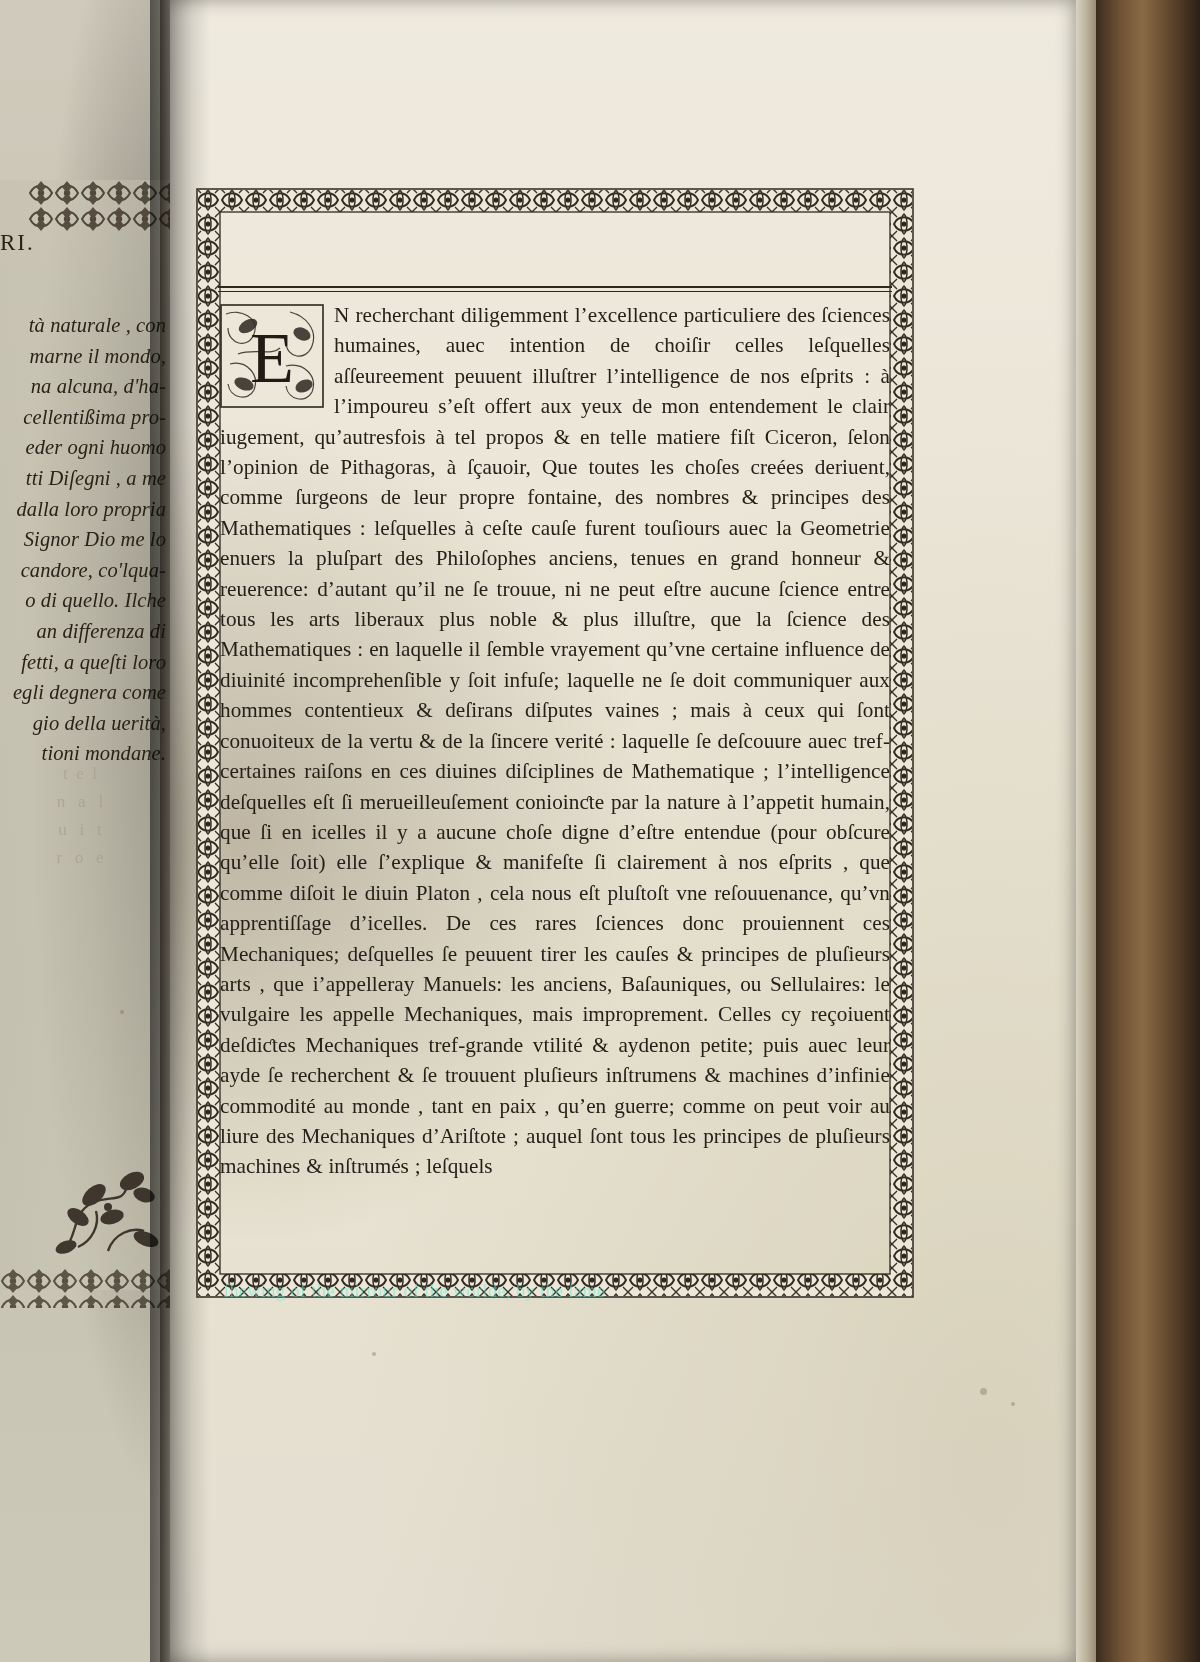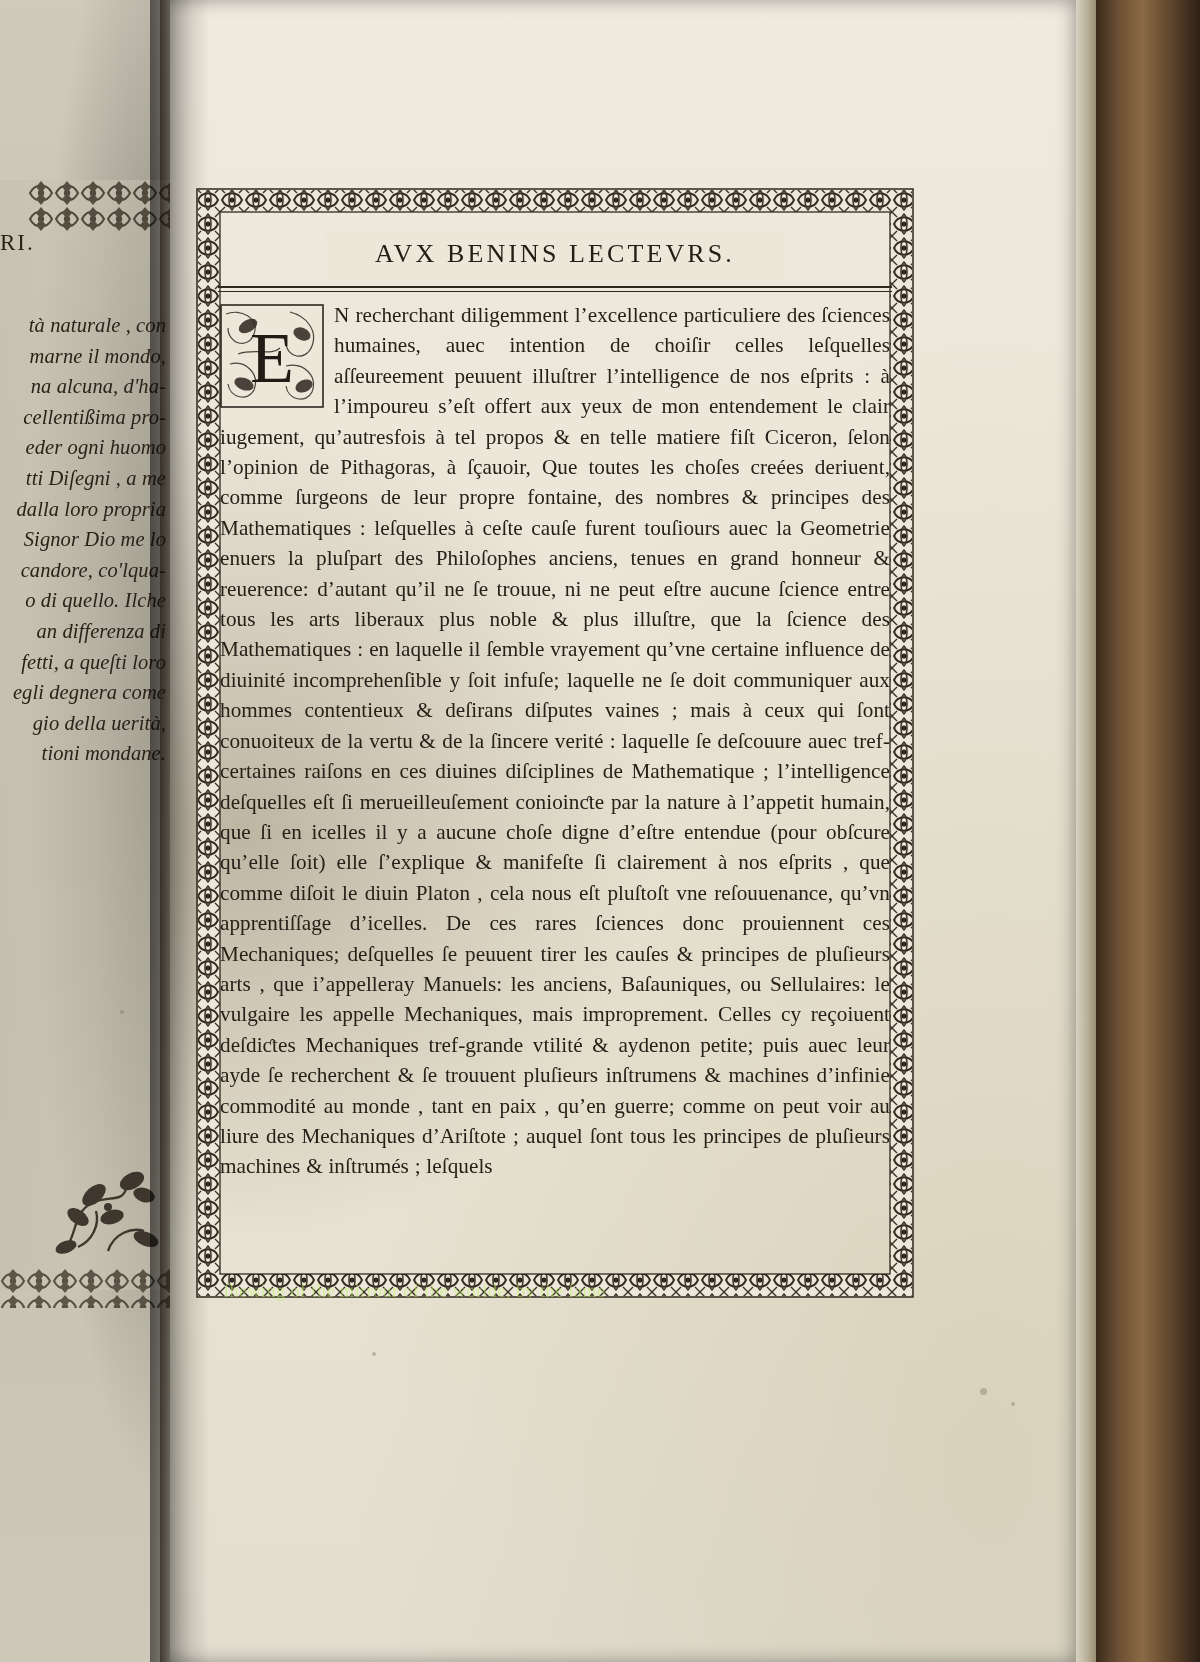--- a/index.html
+++ b/index.html
@@ -207,21 +207,21 @@
     word-spacing: .4px;
     -webkit-hyphens: none;
     hyphens: none;
   }
   .bleed-line {
     position: absolute;
     left: 28px;
     bottom: -4px;
     width: 660px;
     font-size: 18px;
-    color: #bef264;
+    color: #5eead4;
     opacity: .5;
     letter-spacing: .5px;
     overflow: hidden;
     white-space: nowrap;
   }
 
   
   .speck { position: absolute; border-radius: 50%; background: #6c6149; opacity: .35; }
 </style>
 </head>
@@ -263,20 +263,26 @@
     <div>Signor Dio me lo</div>
     <div>candore, co'lqua-</div>
     <div>o di quello.  Ilche</div>
     <div>an differenza di</div>
     <div>fetti, a queſti loro</div>
     <div>egli degnera come</div>
     <div>gio della uerità,</div>
     <div>tioni mondane.</div>
   </div>
 
+  <div class="left-ghost">
+    t&nbsp;&nbsp;e&nbsp;&nbsp;l<br>
+    n &nbsp; a &nbsp; l<br>
+    u &nbsp; i &nbsp; t<br>
+    r &nbsp; o &nbsp; e
+  </div>
 
   <div class="left-flower">
     <svg width="120" height="110" viewBox="0 0 120 110">
       <g fill="none" stroke="#312920" stroke-width="2.4">
         <path d="M16 96 C30 80, 24 58, 44 48 C60 40, 74 48, 78 34"></path>
         <path d="M30 92 C44 86, 52 70, 48 56"></path>
         <path d="M60 96 C66 78, 84 72, 96 76"></path>
       </g>
       <g fill="#312920">
         <ellipse cx="84" cy="26" rx="13" ry="8" transform="rotate(-28 84 26)"></ellipse>
@@ -324,23 +330,20 @@
 
       <rect x="1" y="1" width="716" height="1108" fill="none" stroke="#2e271e" stroke-width="1.5"></rect>
 
       <rect x="2" y="2" width="714" height="22" fill="url(#arab)"></rect>
       <rect x="2" y="1086" width="714" height="22" fill="url(#arab)"></rect>
       <rect x="2" y="2" width="22" height="1106" fill="url(#arab)"></rect>
       <rect x="694" y="2" width="22" height="1106" fill="url(#arab)"></rect>
       <rect x="24" y="24" width="670" height="1062" fill="none" stroke="#2e271e" stroke-width="1.3"></rect>
     </svg>
 
-    <div class="title-plate">
-      <div class="title-text">AVX BENINS LECTEVRS.</div>
-    </div>
     <div class="head-rule"></div>
     <div class="head-rule2"></div>
 
     <div class="bodyarea">
       <div class="dropcap">
         <svg width="104" height="104" viewBox="0 0 104 104">
           <rect x="1" y="1" width="102" height="102" fill="#ece7d9" stroke="#2f2720" stroke-width="1.6"></rect>
           <g stroke="#3a3127" stroke-width="1.2" fill="none" opacity=".9">
             <path d="M6 10 C20 4, 40 14, 34 30 C28 46, 8 40, 8 24"></path>
             <path d="M70 8 C86 12, 98 26, 92 42 C86 58, 66 54, 66 38"></path>

